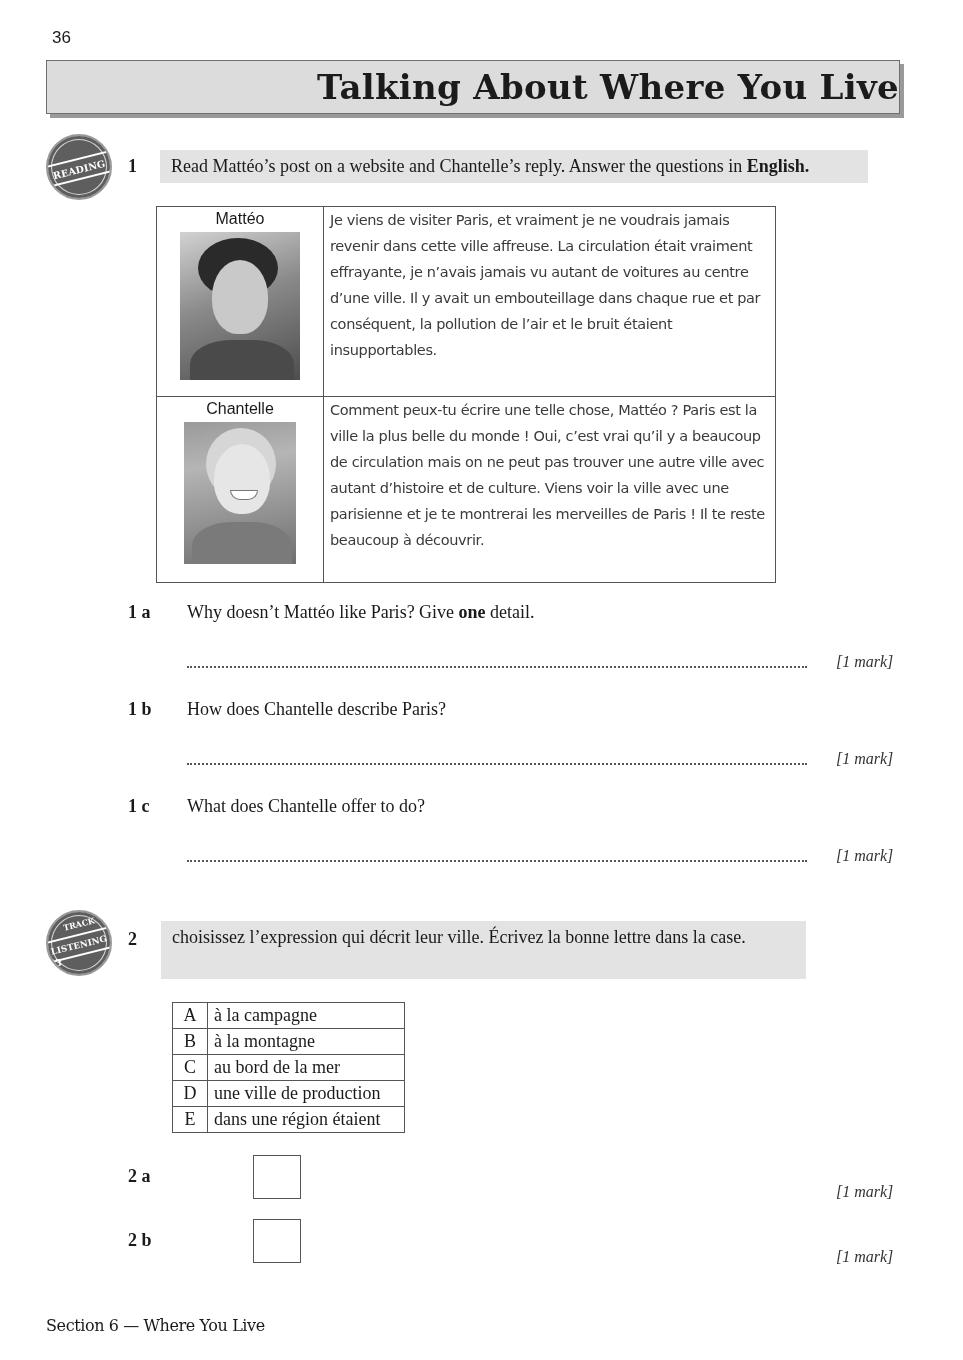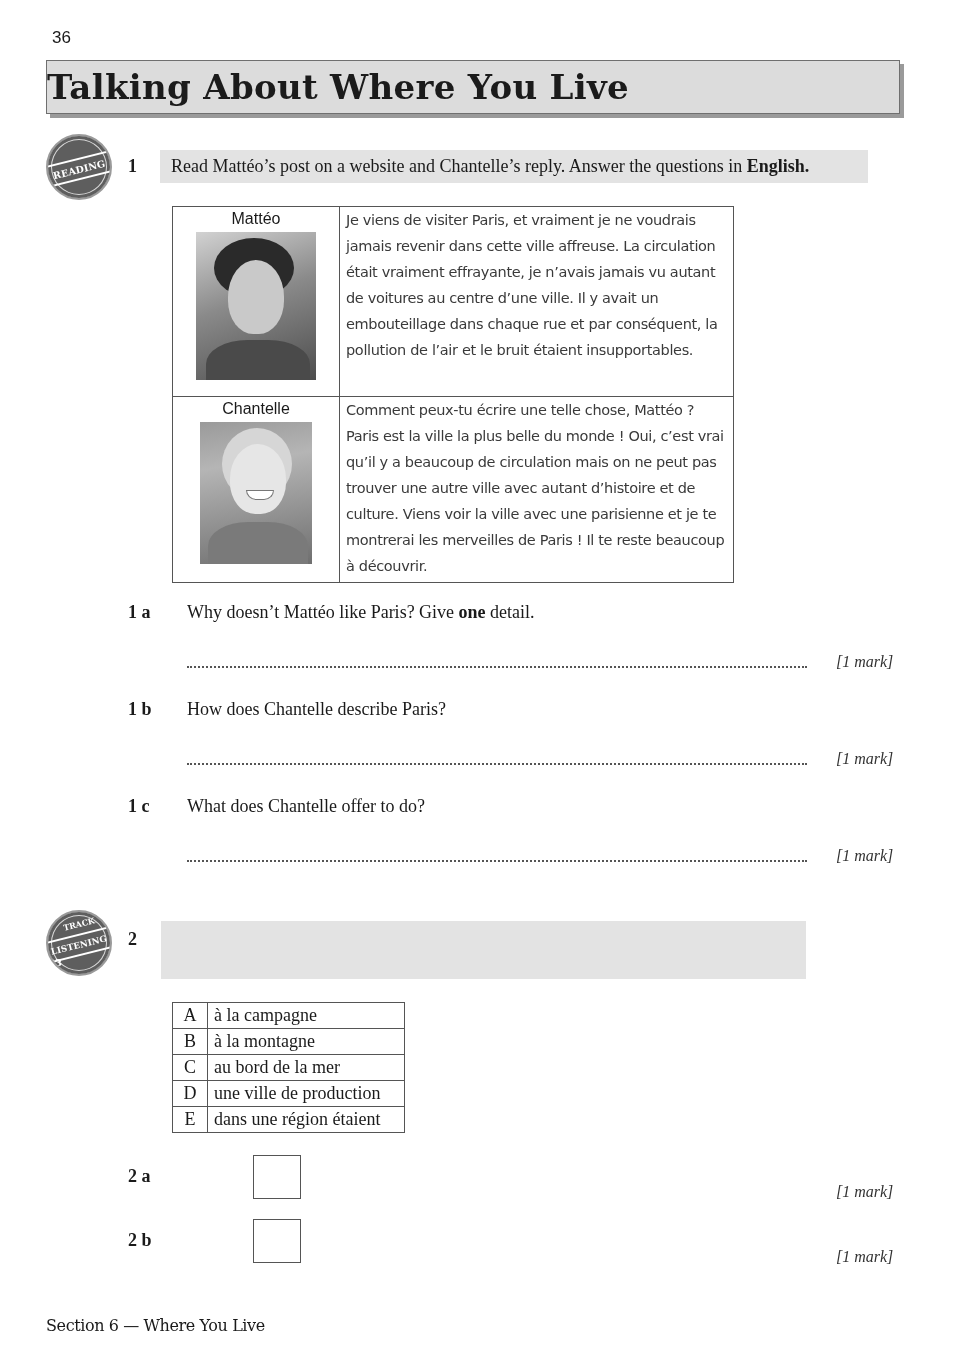--- a/index.html
+++ b/index.html
@@ -5,21 +5,21 @@
     html, body { margin: 0; padding: 0; background: #ffffff; }
     body { width: 963px; height: 1360px; position: relative; overflow: hidden; color: #1a1a1a; }
     .sans { font-family: "Liberation Sans", "DejaVu Sans", sans-serif; }
 
     .page-number { position: absolute; left: 52px; top: 28px; font-size: 17px; text-align: center; }
 
     .title-bar {
       position: absolute; left: 46px; top: 60px; width: 852px; height: 52px;
       background: #dcdcdc; border: 1px solid #6f6f6f;
       box-shadow: 4px 4px 0 #9a9a9a;
-      display: flex; align-items: center; justify-content: flex-start;
+      display: flex; align-items: center; justify-content: flex-end;
     }
     .title-bar h1 {
       margin: 0; font-family: "DejaVu Serif", "Liberation Serif", serif;
       font-weight: bold; font-size: 34px; letter-spacing: 0.3px; color: #1b1b1b;
     }
 
     .badge {
       position: absolute; width: 62px; height: 62px; border-radius: 50%;
       background: #5e5e5e; border: 2px solid #9a9a9a;
       box-shadow: inset 0 0 0 3px #5e5e5e, inset 0 0 0 4px #d8d8d8;
@@ -44,21 +44,21 @@
 
     .q-num { position: absolute; font-family: "Liberation Serif", serif; font-weight: bold; font-size: 18px; }
 
     .instruction {
       position: absolute; background: #e3e3e3;
       font-family: "Liberation Serif", serif; font-size: 18px; line-height: 24px;
       padding: 4px 11px;
     }
 
     .post-table {
-      position: absolute; left: 172px; top: 206px; width: 562px;
+      position: absolute; left: 156px; top: 206px; width: 620px;
       border-collapse: collapse; table-layout: fixed;
     }
     .post-table td { border: 1.5px solid #555; vertical-align: top; padding: 0; }
     .post-table td.who { width: 166px; text-align: center; }
     .who-name { font-family: "Liberation Sans", sans-serif; font-size: 16px; margin-top: 3px; }
     .photo {
       margin: 4px auto 0 auto; background: linear-gradient(160deg, #d2d2d2 0%, #8a8a8a 45%, #4d4d4d 100%);
       position: relative; overflow: hidden;
     }
     .photo.male { width: 120px; height: 148px; margin-bottom: 12px; }
@@ -176,20 +176,21 @@
 <div class="answer-line" style="top:858px;"></div>
 <div class="mark" style="top:847px;">[1 mark]</div>
 
 <div class="badge" style="left:46px; top:910px;">
   <div class="top-text">TRACK</div>
   <div class="stripe" style="font-size:8.5px;">LISTENING</div>
   <div class="bottom-text">23</div>
 </div>
 <div class="q-num" style="left:128px; top:929px;">2</div>
 <div class="instruction" style="left:161px; top:921px; width:623px; height:50px;">
+  <div>choisissez l’expression qui décrit leur ville.  Écrivez la bonne lettre dans la case.</div>
 </div>
 
 <table class="options-table">
   <tbody>
       <tr>
         <td class="letter">A</td>
         <td class="option">à la campagne</td>
       </tr>
   <tr>
         <td class="letter">B</td>

